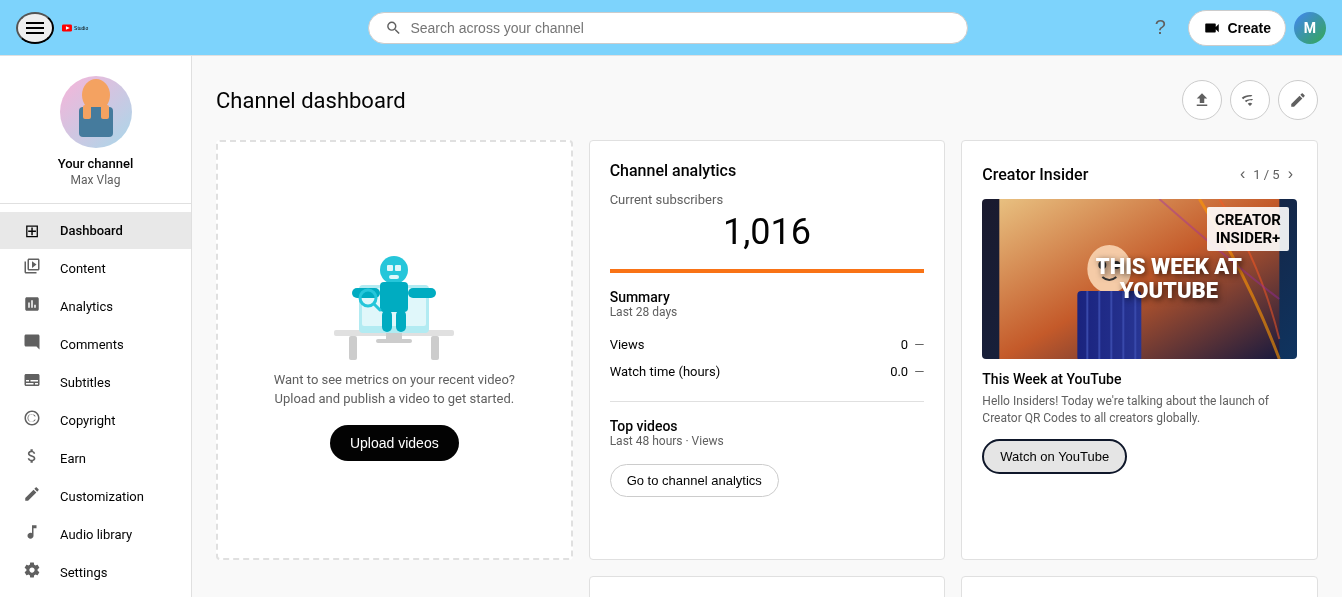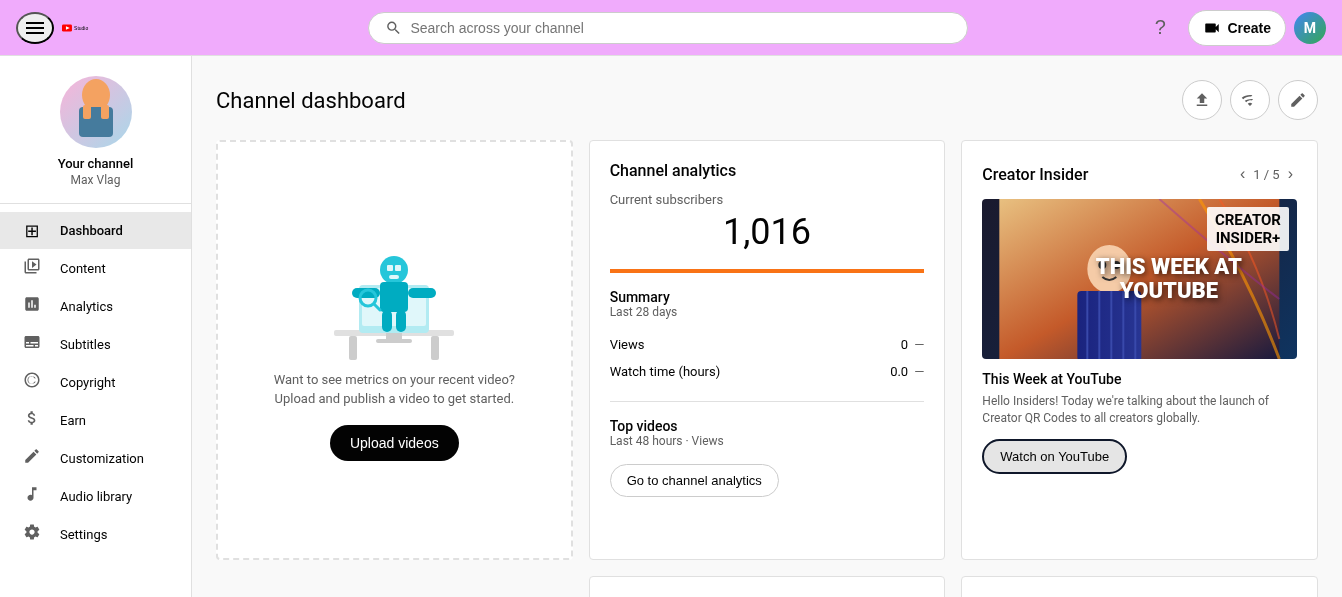--- a/index.html
+++ b/index.html
@@ -1,21 +1,21 @@
 <!DOCTYPE html>
 <html><head>
   <meta charset="utf-8">
   <style>
     * { box-sizing: border-box; margin: 0; padding: 0; }
     body { font-family: 'Roboto', Arial, sans-serif; background: #f9f9f9; color: #030303; font-size: 14px; }
 
     
     .topnav {
       position: fixed; top: 0; left: 0; right: 0; height: 56px;
-      background: #f0abfc; display: flex; align-items: center;
+      background: #7dd3fc; display: flex; align-items: center;
       padding: 0 16px; z-index: 100; border-bottom: 1px solid #e0e0e0;
     }
     .topnav-left { display: flex; align-items: center; gap: 8px; min-width: 180px; }
     .hamburger { cursor: pointer; padding: 8px; border-radius: 50%; display: flex; align-items: center; justify-content: center; }
     .yt-logo { display: flex; align-items: center; gap: 4px; text-decoration: none; color: #030303; }
     .yt-icon { width: 32px; height: 22px; }
 
     .topnav-search { flex: 1; display: flex; justify-content: center; }
     .search-box {
       display: flex; align-items: center; gap: 8px;
@@ -211,20 +211,28 @@
       </span>
       <span class="sidebar-item-label">Content</span>
     </div>
     <div class="sidebar-item">
       <span class="sidebar-item-icon">
         <svg width="18" height="18" viewBox="0 0 24 24" fill="#606060">
             <path d="M19 3H5c-1.1 0-2 .9-2 2v14c0 1.1.9 2 2 2h14c1.1 0 2-.9 2-2V5c0-1.1-.9-2-2-2zM9 17H7v-7h2v7zm4 0h-2V7h2v10zm4 0h-2v-4h2v4z"></path>
           </svg>
       </span>
       <span class="sidebar-item-label">Analytics</span>
+    </div>
+    <div class="sidebar-item">
+      <span class="sidebar-item-icon">
+        <svg width="18" height="18" viewBox="0 0 24 24" fill="#606060">
+            <path d="M21.99 4c0-1.1-.89-2-1.99-2H4c-1.1 0-2 .9-2 2v12c0 1.1.9 2 2 2h14l4 4-.01-18z"></path>
+          </svg>
+      </span>
+      <span class="sidebar-item-label">Comments</span>
     </div>
     <div class="sidebar-item">
       <span class="sidebar-item-icon">
         <svg width="18" height="18" viewBox="0 0 24 24" fill="#606060">
             <path d="M20 4H4c-1.1 0-2 .9-2 2v12c0 1.1.9 2 2 2h16c1.1 0 2-.9 2-2V6c0-1.1-.9-2-2-2zM4 12h4v2H4v-2zm10 6H4v-2h10v2zm6 0h-4v-2h4v2zm0-4H10v-2h10v2z"></path>
           </svg>
       </span>
       <span class="sidebar-item-label">Subtitles</span>
     </div>
     <div class="sidebar-item">

